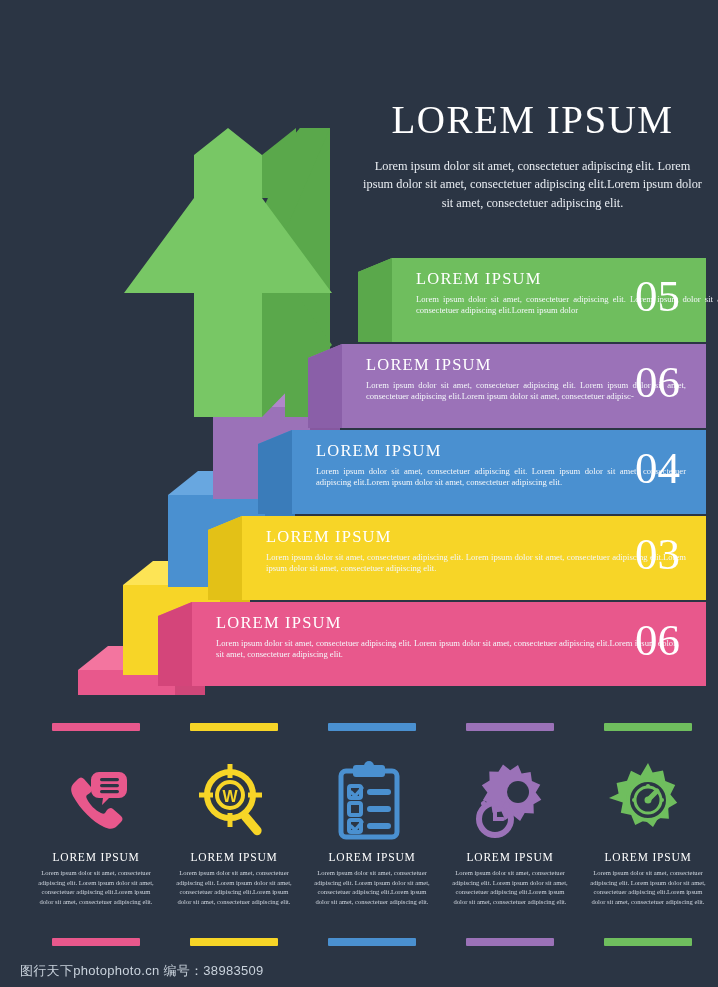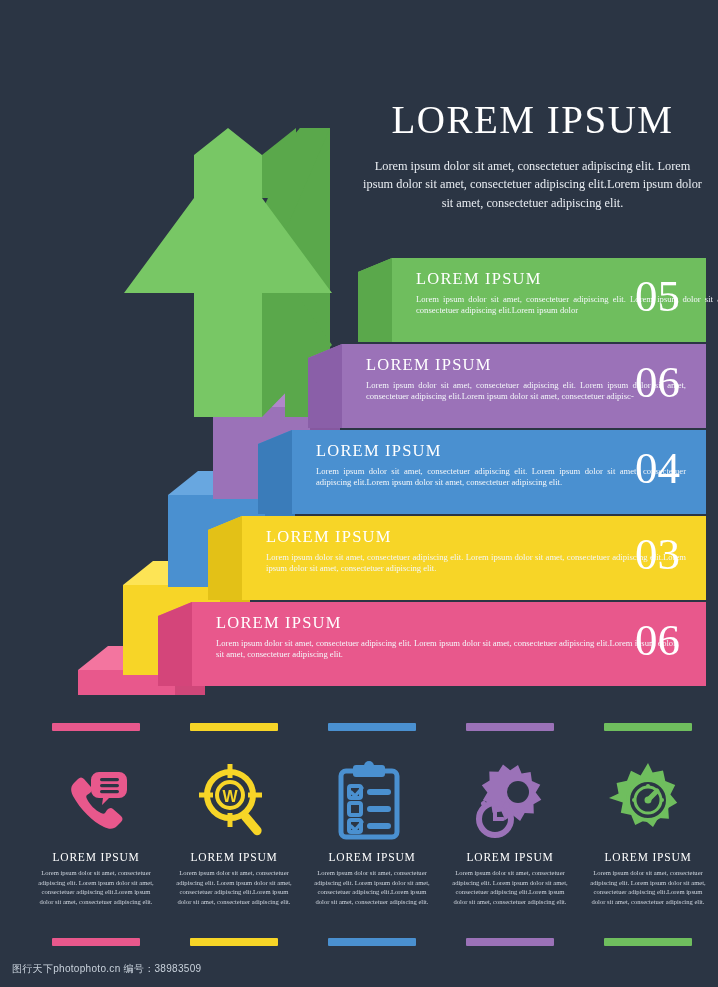--- a/index.html
+++ b/index.html
@@ -59,22 +59,22 @@
     font-size:6.6px;color:#cfd6df;line-height:1.45;margin-top:5px;
     padding:0 6px;text-align:center;font-family:"Liberation Serif", serif;
   }
 
   
   .botrules{position:absolute;left:0;top:938px;width:718px;height:12px;}
   .botrule{position:absolute;top:0;width:88px;height:8px;border-radius:1px;}
 
   
   .watermark{
-    position:absolute;left:12px;top:962px;
-    font-size:10px;color:#c9d2dc;letter-spacing:0.3px;
+    position:absolute;left:20px;top:962px;
+    font-size:13px;color:#c9d2dc;letter-spacing:0.3px;
     font-family:"Liberation Sans", sans-serif;
   }
 </style>
 </head>
 <body style="background: rgb(43, 53, 68);">
 
 <div class="stage">
 
   <div class="stairs">
     <svg width="360" height="600" viewBox="0 0 360 600">

